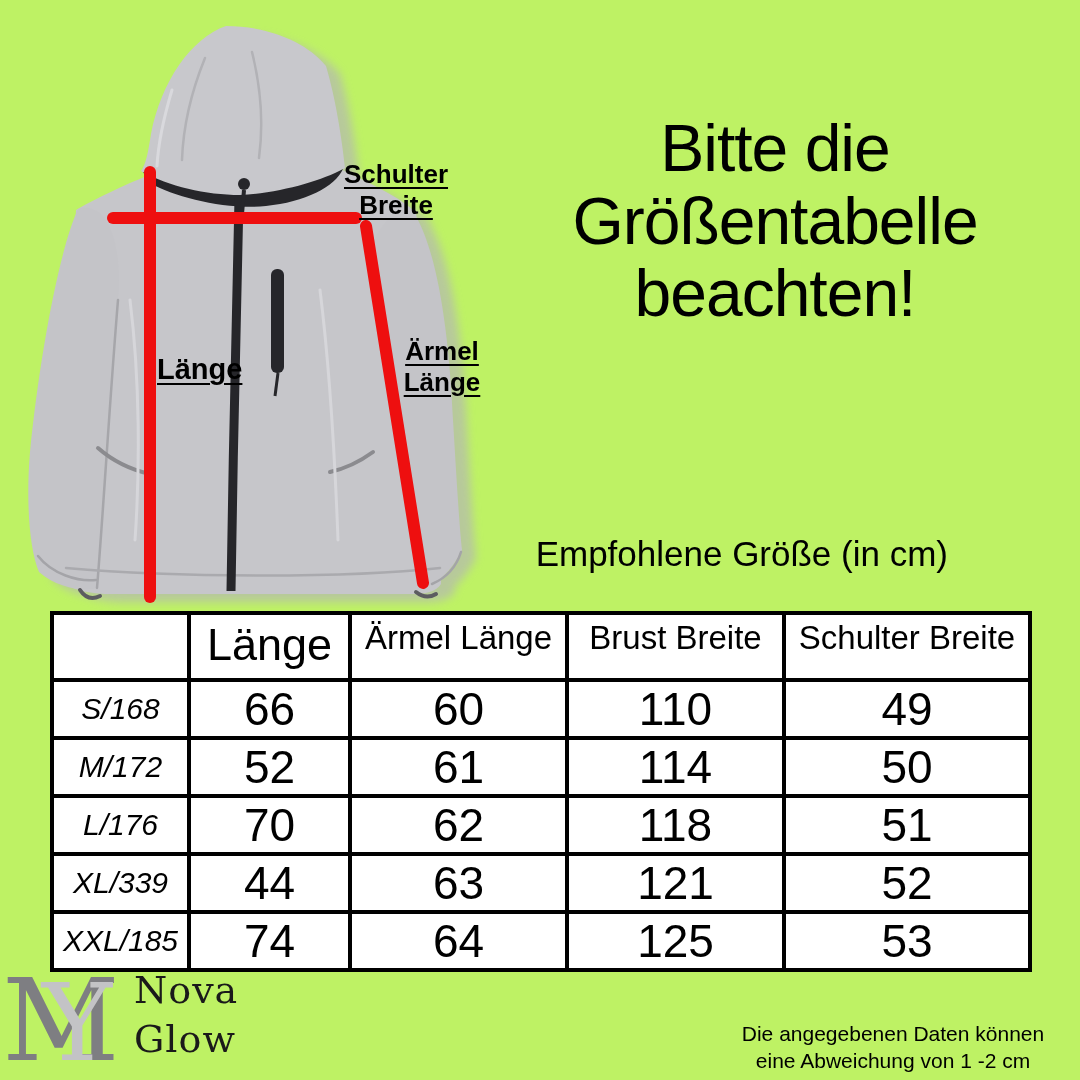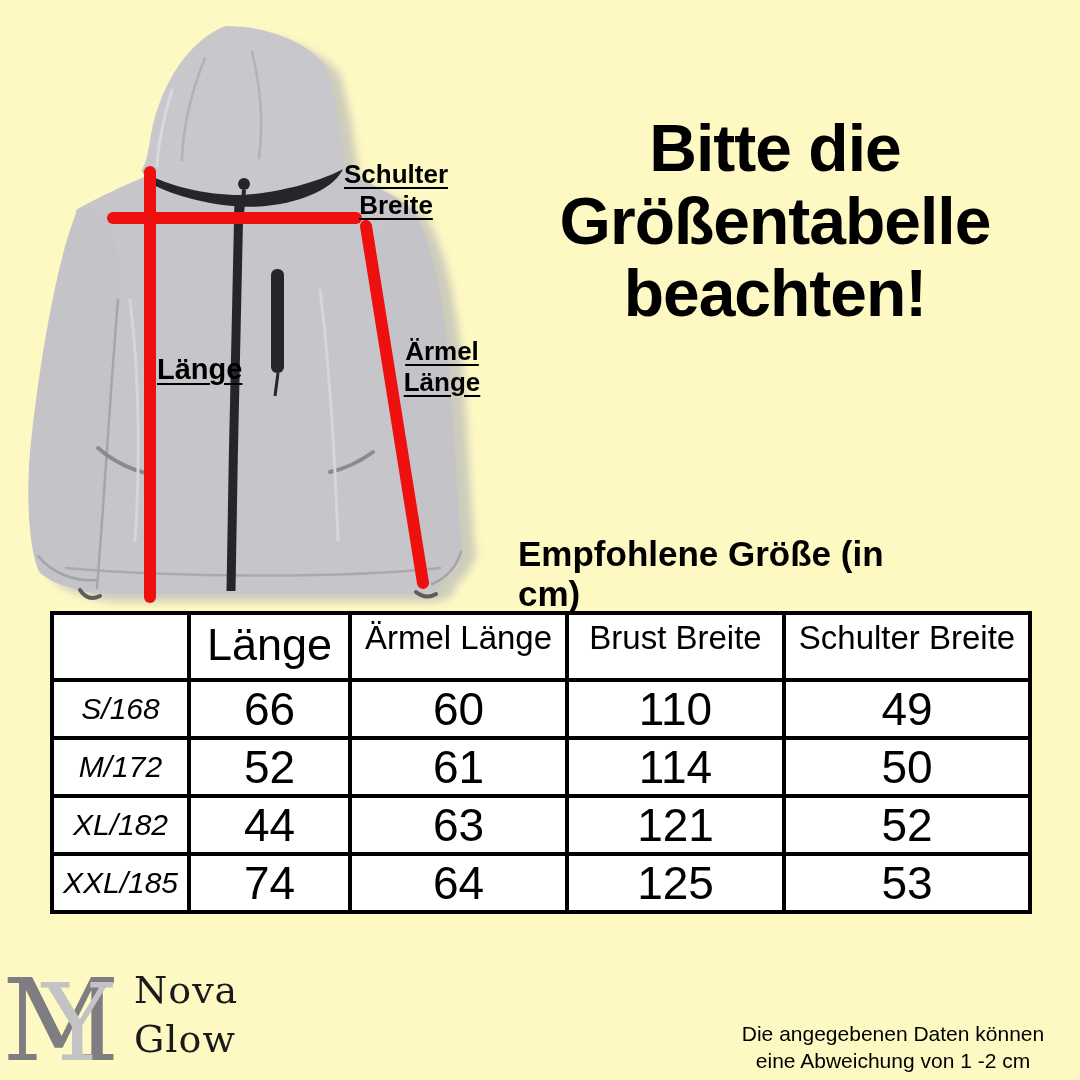--- a/index.html
+++ b/index.html
@@ -1,34 +1,34 @@
 <!DOCTYPE html>
 <html style="--accent-red: #ee0f0f; --jacket-gray: #c6c6ca; --jacket-shadow: #b4b4b8; --zipper-dark: #26262a; --monogram-dark: #7e7e82; --monogram-light: #c3c3c6; --text-black: #000000;"><head>
 <meta charset="utf-8">
 <style>
   html,body{margin:0;padding:0;background:#fff;}
-  .canvas{position:relative;width:1080px;height:1080px;background:#fef9c3;overflow:hidden;
+  .canvas{position:relative;width:1080px;height:1080px;background:#bef264;overflow:hidden;
           font-family:"Liberation Sans",sans-serif;color:#000;}
   .abs{position:absolute;}
 
   
   .jacket-wrap{left:0;top:0;width:540px;height:620px;}
   .fig-label{position:absolute;font-weight:bold;color:#000;text-align:center;
              text-decoration:underline;text-decoration-thickness:2px;text-underline-offset:4px;
              line-height:1.18;}
   .lbl-shoulder{left:330px;top:159px;width:132px;font-size:26px;}
   .lbl-length{left:157px;top:352px;font-size:29px;}
   .lbl-sleeve{left:399px;top:336px;width:86px;font-size:26px;}
 
   
   .heading{left:518px;top:112px;width:514px;text-align:center;font-size:66px;
-           line-height:1.1;font-weight:700;letter-spacing:-1px;}
+           line-height:1.1;font-weight:400;letter-spacing:-1px;}
 
   
-  .subtitle{left:518px;top:534px;width:430px;text-align:left;font-size:35px;font-weight:700;}
+  .subtitle{left:518px;top:534px;width:430px;text-align:right;font-size:35px;font-weight:400;}
 
   
   .size-table{position:absolute;left:50px;top:611px;border-collapse:collapse;table-layout:fixed;
               background:#fff;}
   .size-table th,.size-table td{border:4px solid #000;text-align:center;padding:0;font-weight:400;}
   .size-table th{font-size:33px;vertical-align:top;padding-top:5px;height:58px;line-height:1.1;}
   .size-table th.col-laenge{font-size:45px;}
   .size-table td{height:46px;vertical-align:middle;}
   .size-table td.size-cell{font-size:30px;font-style:italic;}
   .size-table td.num-cell{font-size:46px;margin-top:18px;}
@@ -141,21 +141,28 @@
         <td class="num-cell">49</td>
       </tr>
       <tr>
         <td class="size-cell">M/172</td>
         <td class="num-cell">52</td>
         <td class="num-cell">61</td>
         <td class="num-cell">114</td>
         <td class="num-cell">50</td>
       </tr>
       <tr>
-        <td class="size-cell">XL/182</td>
+        <td class="size-cell">L/176</td>
+        <td class="num-cell">70</td>
+        <td class="num-cell">62</td>
+        <td class="num-cell">118</td>
+        <td class="num-cell">51</td>
+      </tr>
+      <tr>
+        <td class="size-cell">XL/339</td>
         <td class="num-cell">44</td>
         <td class="num-cell">63</td>
         <td class="num-cell">121</td>
         <td class="num-cell">52</td>
       </tr>
       <tr>
         <td class="size-cell">XXL/185</td>
         <td class="num-cell">74</td>
         <td class="num-cell">64</td>
         <td class="num-cell">125</td>

